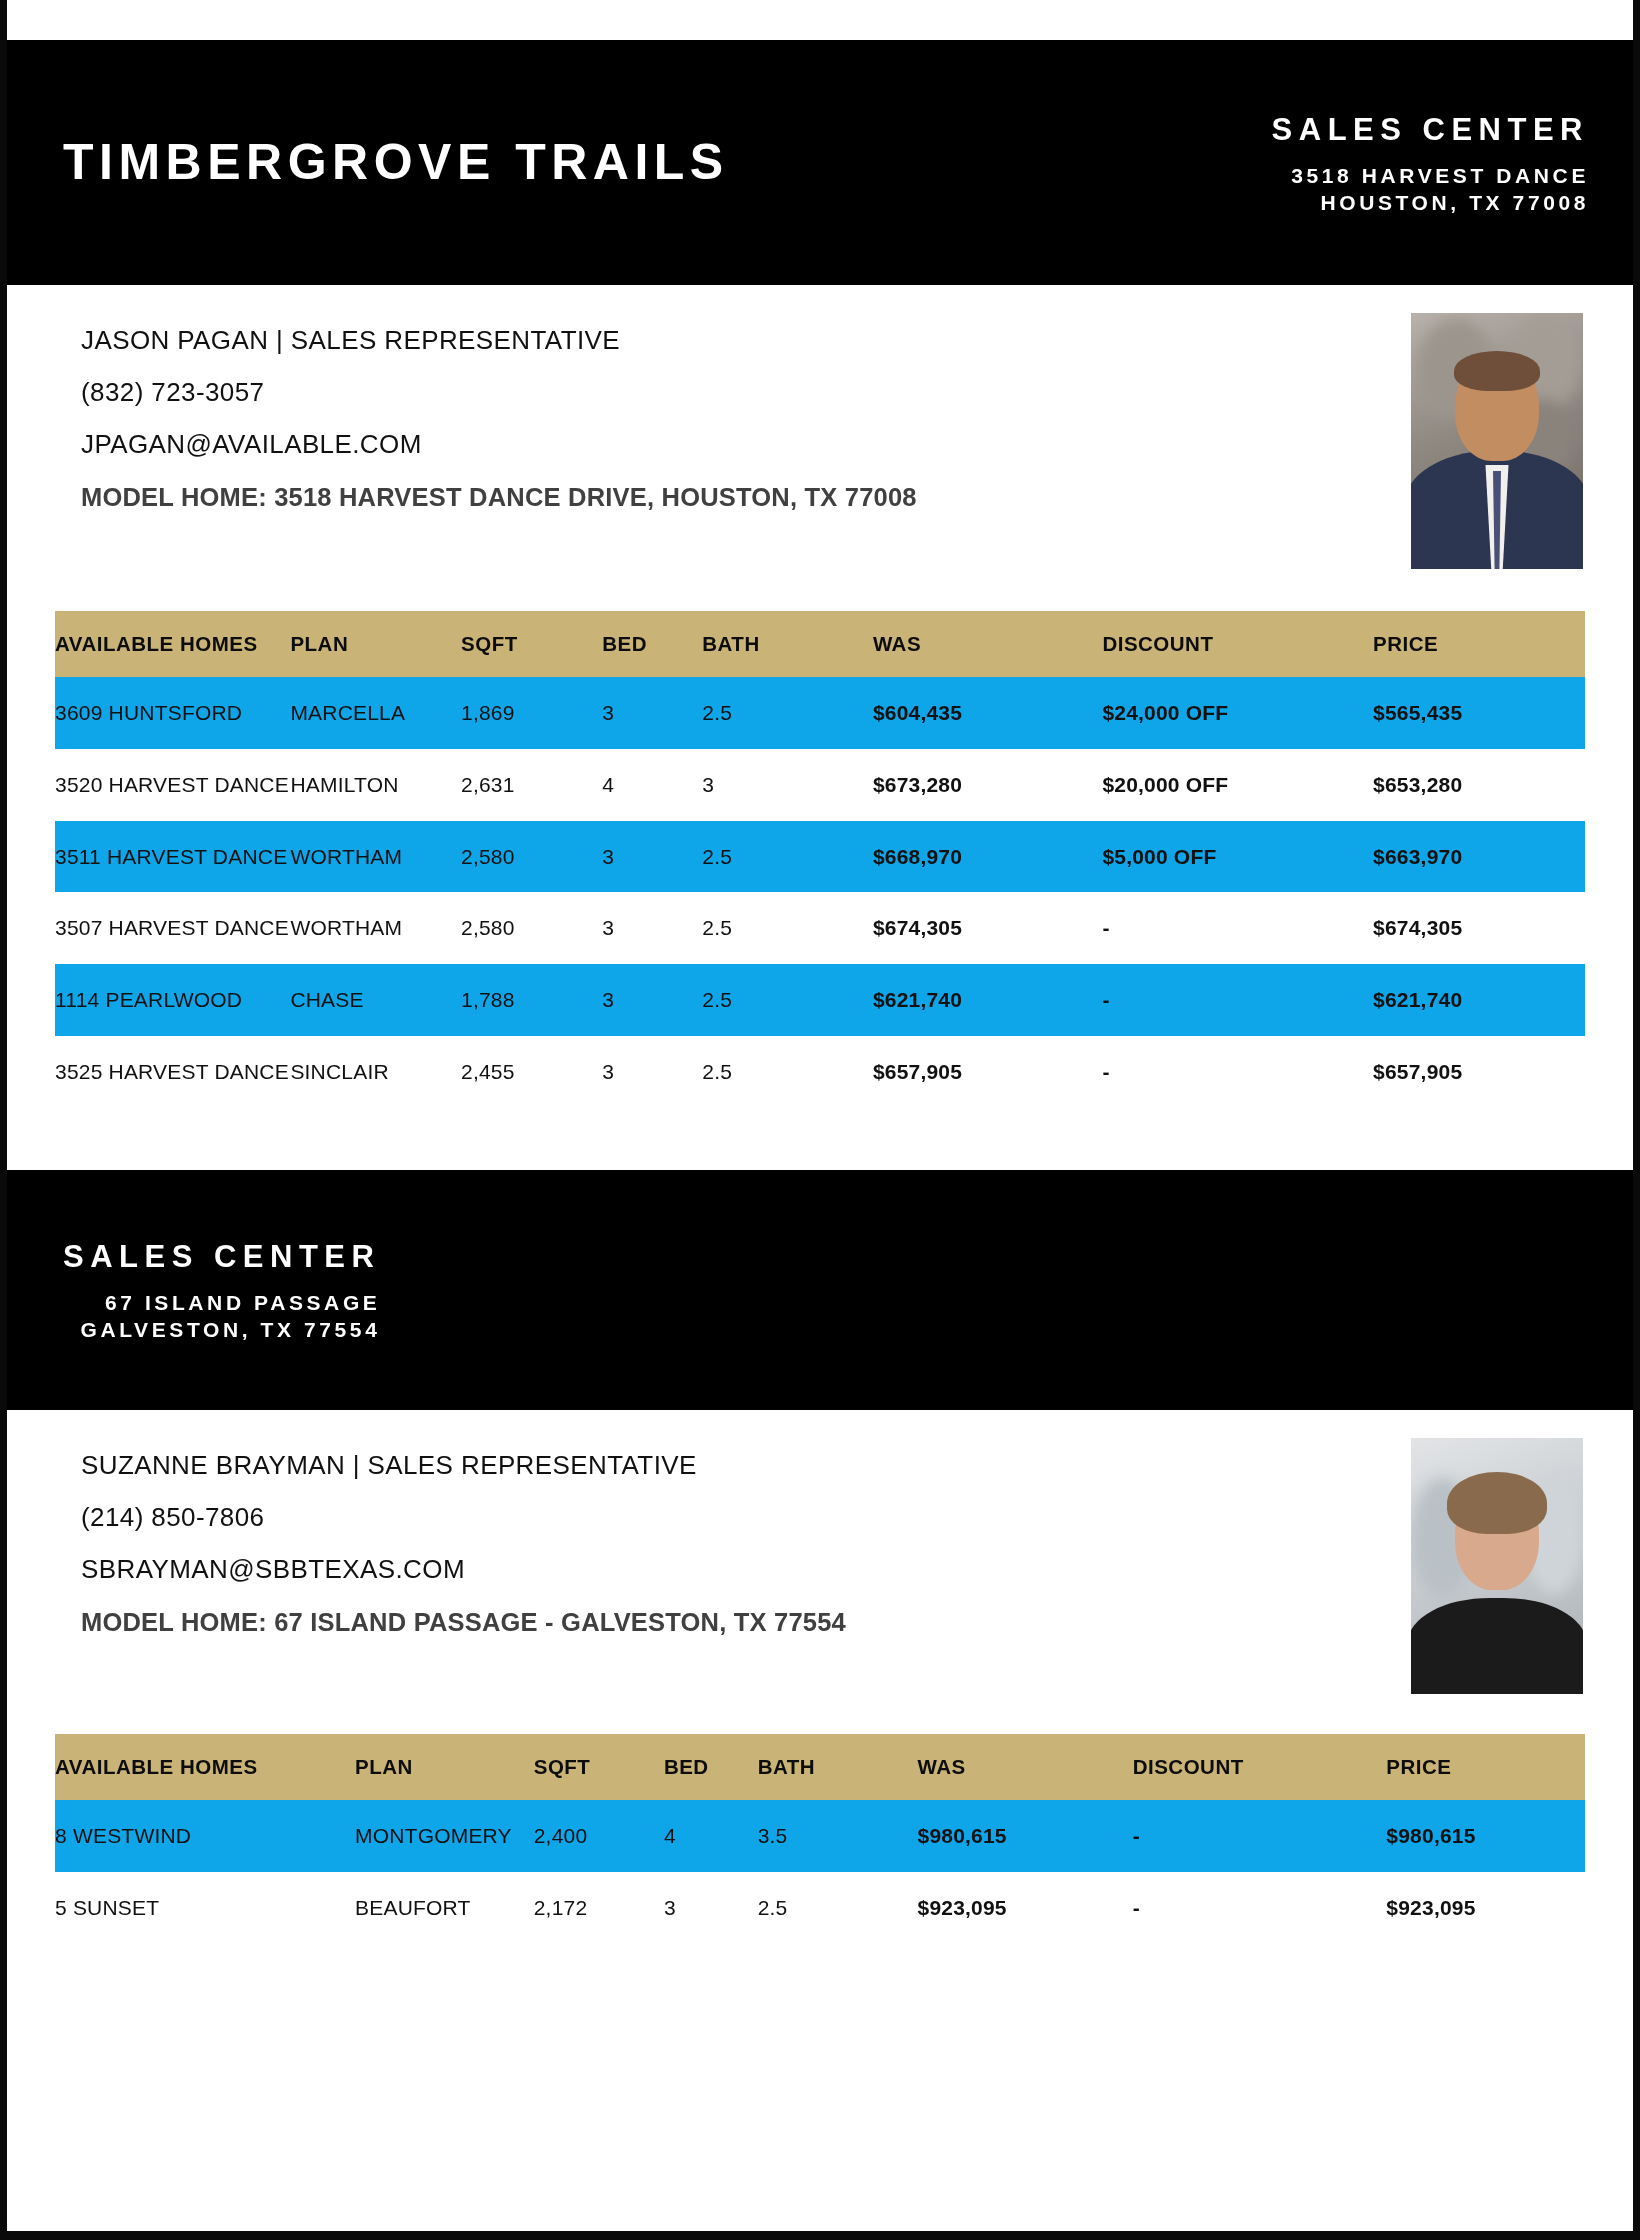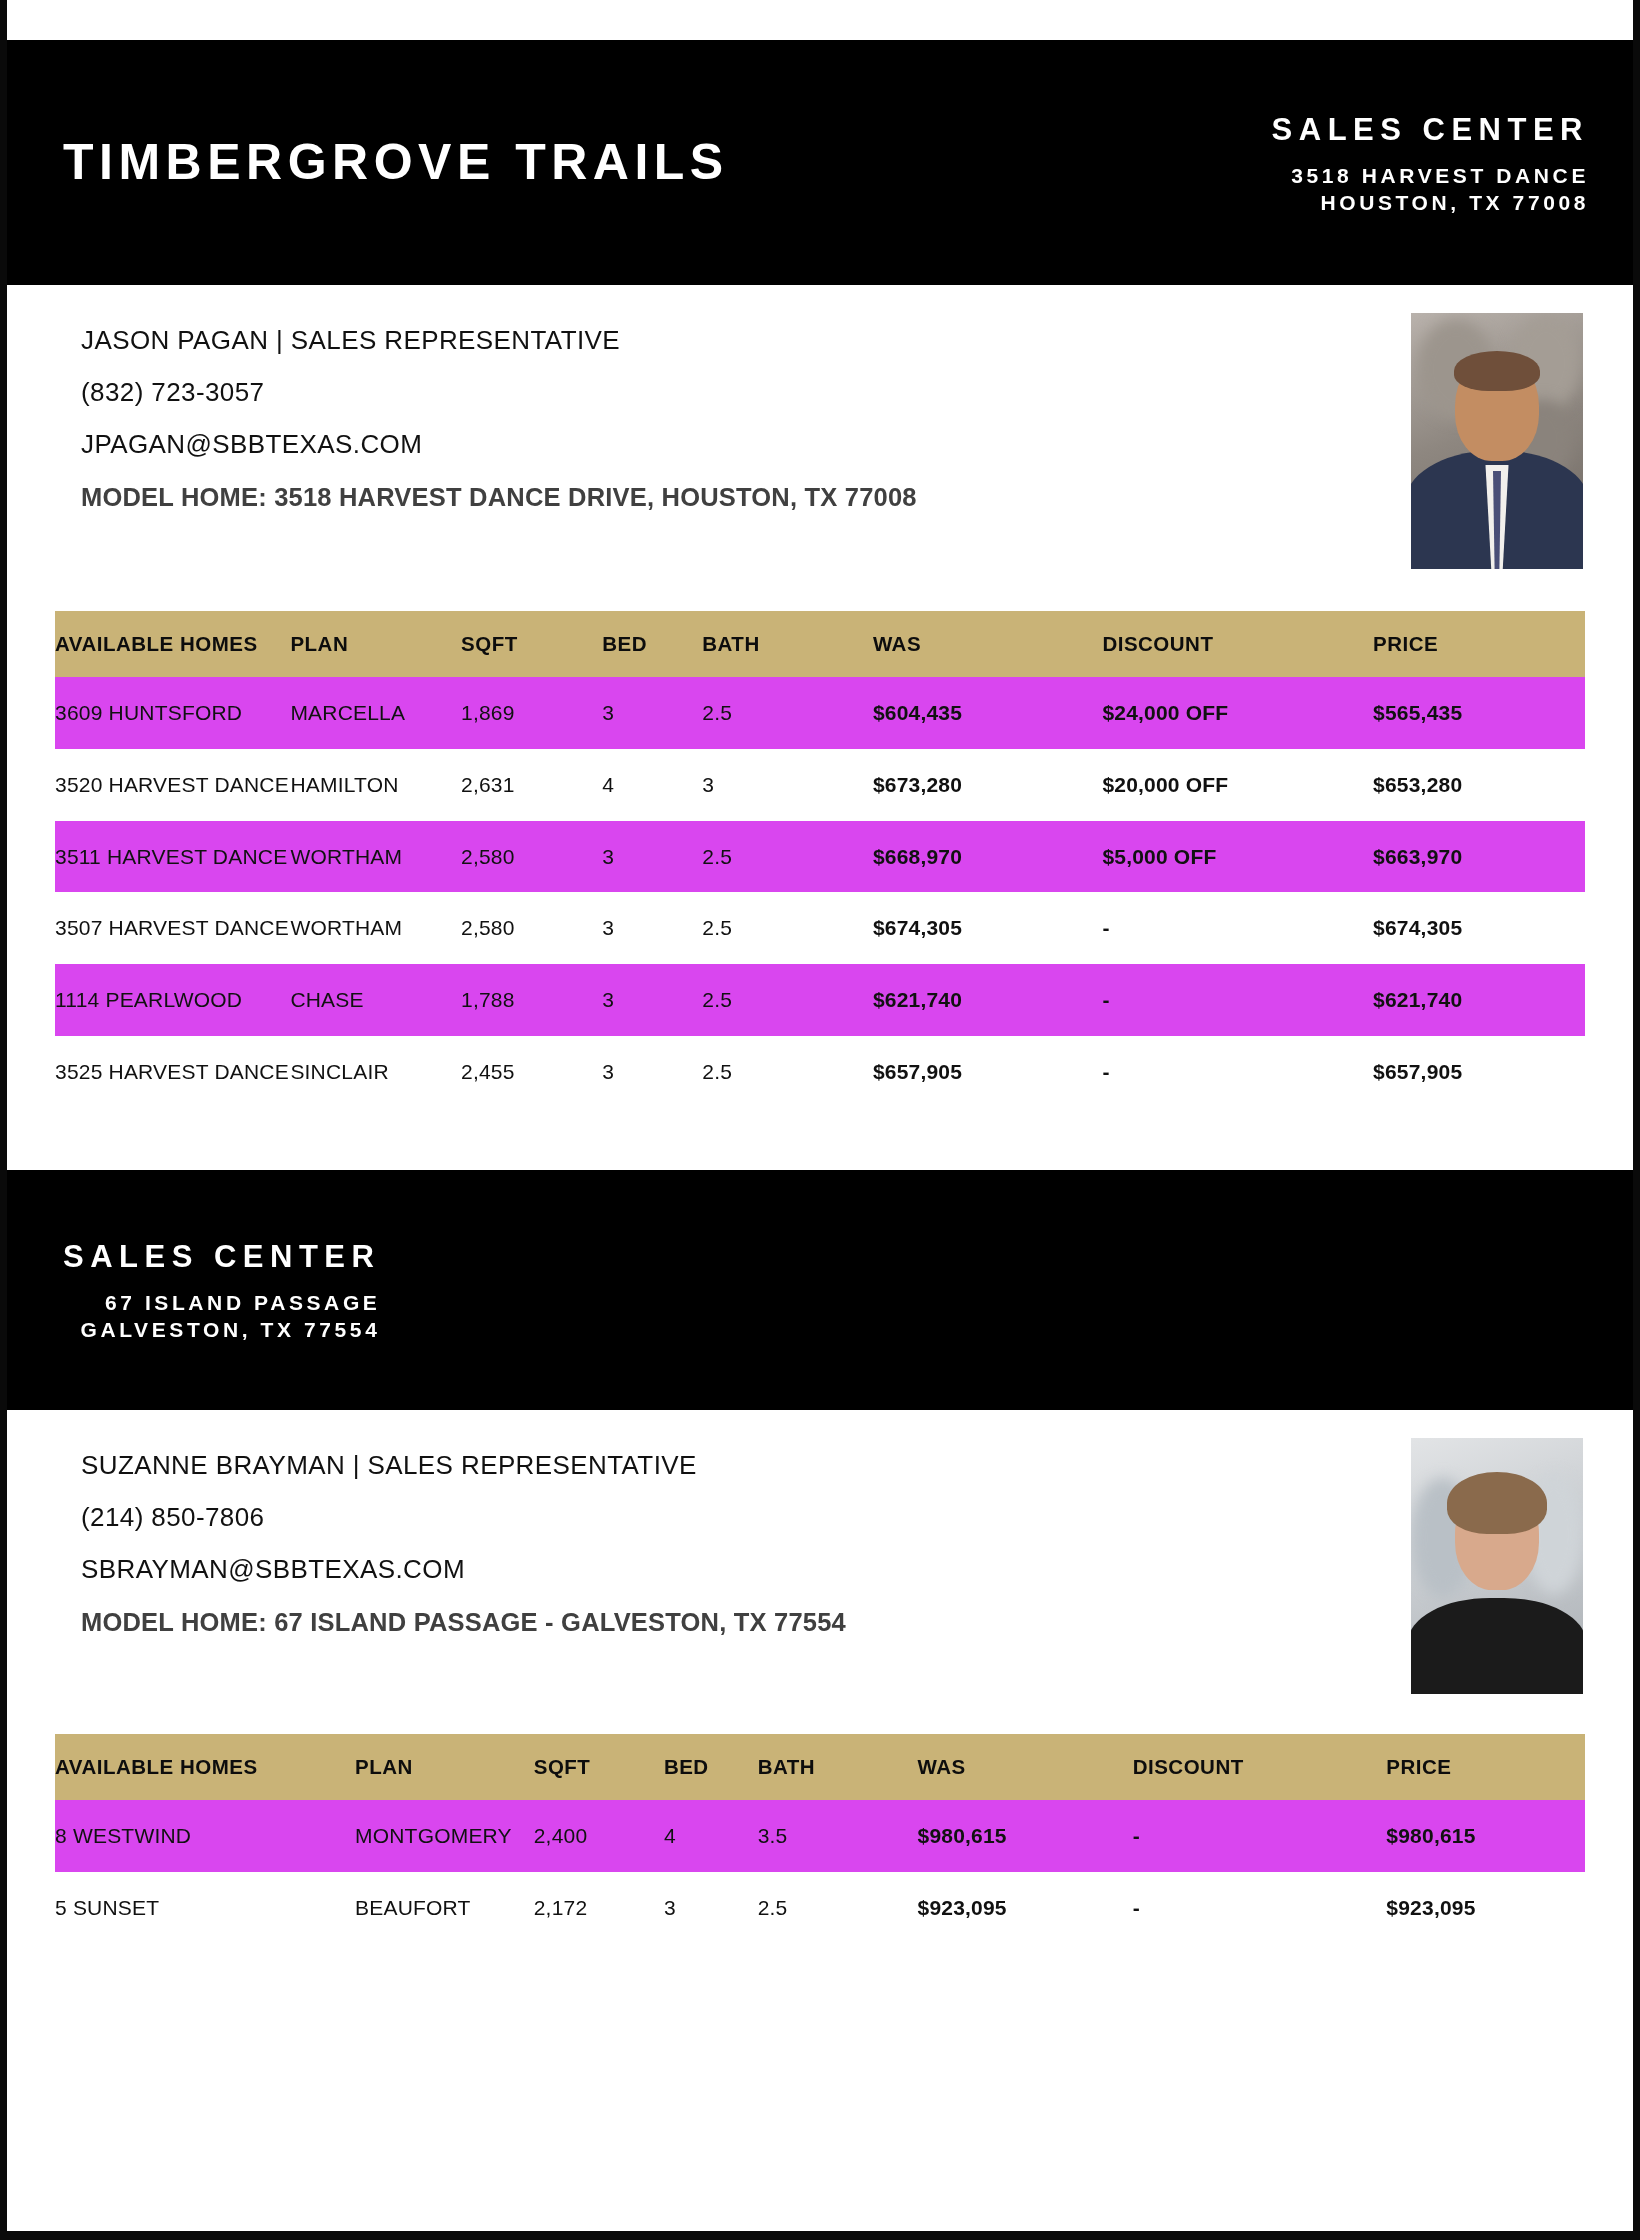--- a/index.html
+++ b/index.html
@@ -165,21 +165,21 @@
   }
   .tbl th:first-child, .tbl td:first-child { padding-left: 0; }
   .tbl td {
     font-size: 21px;
     color: #111111;
     letter-spacing: 0.2px;
     vertical-align: middle;
     padding: 22px 0;
     line-height: 1.32;
   }
-  .tbl tr.alt td { background: #d946ef; }
+  .tbl tr.alt td { background: #0ea5e9; }
   .tbl td.b { font-weight: 700; }
   .tbl td.addr { font-weight: 400; }
 
   
   .t1 col.c-home { width: 200px; }
   .t1 col.c-plan { width: 145px; }
   .t1 col.c-sqft { width: 120px; }
   .t1 col.c-bed  { width: 85px; }
   .t1 col.c-bath { width: 145px; }
   .t1 col.c-was  { width: 195px; }
@@ -208,21 +208,21 @@
         <div class="sales-center-label">SALES CENTER</div>
         <div class="sales-center-addr">3518 HARVEST DANCE</div>
         <div class="sales-center-addr">HOUSTON, TX 77008</div>
       </div>
     </div>
 
     <div class="contact">
       <div class="contact-lines">
         <p class="contact-line">JASON PAGAN | SALES REPRESENTATIVE</p>
         <p class="contact-line">(832) 723-3057</p>
-        <p class="contact-line">JPAGAN@SBBTEXAS.COM</p>
+        <p class="contact-line">JPAGAN@AVAILABLE.COM</p>
         <p class="contact-model">MODEL HOME: 3518 HARVEST DANCE DRIVE, HOUSTON, TX 77008</p>
       </div>
 
       <div class="headshot male">
         <div class="hs-bg-blob" style="width:78px;height:100px;left:6px;top:6px;background:#9c958d;"></div>
         <div class="hs-bg-blob" style="width:70px;height:96px;right:2px;top:2px;background:#a49d95;"></div>
         <div class="hs-bg-blob" style="width:60px;height:82px;right:10px;top:86px;background:#8a837c;"></div>
         <div class="hs-body" style="width:186px;height:118px;background:#2c3650;"></div>
         <div class="hs-shirt" style="width:96px;height:104px;"></div>
         <div class="hs-tie" style="width:40px;height:98px;"></div>

